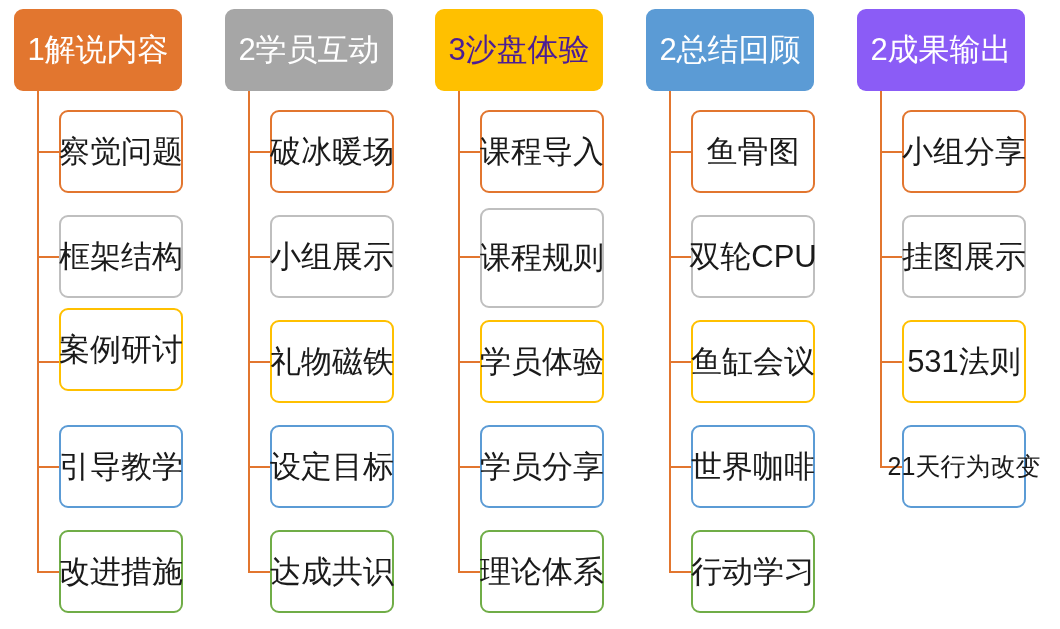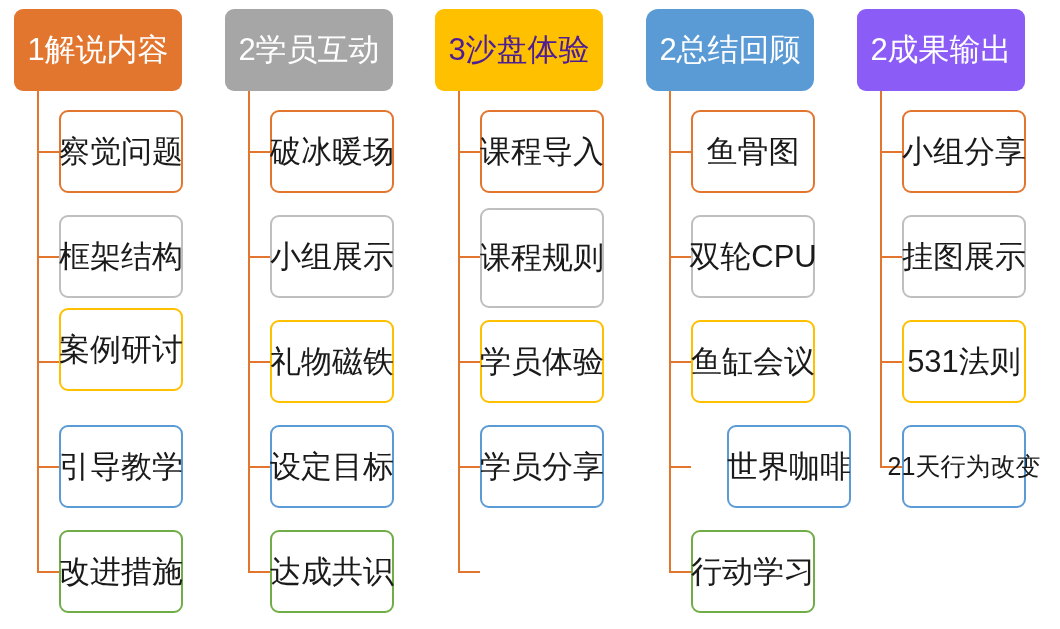--- a/index.html
+++ b/index.html
@@ -158,40 +158,43 @@
       </div>
       <div class="tick" style="top: 360.5px; background: rgb(226, 118, 47);"></div>
       <div class="node" style="top: 320px; height: 83px; border-color: rgb(255, 192, 0);">
         <span class="node-label">学员体验</span>
       </div>
       <div class="tick" style="top: 465.5px; background: rgb(226, 118, 47);"></div>
       <div class="node" style="top: 425px; height: 83px; border-color: rgb(91, 155, 213);">
         <span class="node-label">学员分享</span>
       </div>
       <div class="tick" style="top: 570.5px; background: rgb(226, 118, 47);"></div>
+      <div class="node" style="top: 530px; height: 83px; border-color: rgb(112, 173, 71);">
+        <span class="node-label">理论体系</span>
+      </div>
     </div>
     <div class="column" style="left: 632px;">
-      <div class="col-header" style="background: rgb(91, 155, 213); border-radius: 12px;">
+      <div class="col-header" style="background: rgb(91, 155, 213);">
         <span class="col-header-label" style="color: rgb(255, 255, 255);">2总结回顾</span>
       </div>
       <div class="stem" style="top: 91px; height: 480.5px; background: rgb(226, 118, 47);"></div>
       <div class="tick" style="top: 150.5px; background: rgb(226, 118, 47);"></div>
       <div class="node" style="top: 110px; height: 83px; border-color: rgb(226, 118, 47);">
         <span class="node-label">鱼骨图</span>
       </div>
       <div class="tick" style="top: 255.5px; background: rgb(226, 118, 47);"></div>
       <div class="node" style="top: 215px; height: 83px; border-color: rgb(191, 191, 191);">
         <span class="node-label">双轮CPU</span>
       </div>
       <div class="tick" style="top: 360.5px; background: rgb(226, 118, 47);"></div>
       <div class="node" style="top: 320px; height: 83px; border-color: rgb(255, 192, 0);">
         <span class="node-label">鱼缸会议</span>
       </div>
       <div class="tick" style="top: 465.5px; background: rgb(226, 118, 47);"></div>
-      <div class="node" style="top: 425px; height: 83px; border-color: rgb(91, 155, 213); margin-left: 36px;">
+      <div class="node" style="top: 425px; height: 83px; border-color: rgb(91, 155, 213);">
         <span class="node-label">世界咖啡</span>
       </div>
       <div class="tick" style="top: 570.5px; background: rgb(226, 118, 47);"></div>
       <div class="node" style="top: 530px; height: 83px; border-color: rgb(112, 173, 71);">
         <span class="node-label">行动学习</span>
       </div>
     </div>
     <div class="column" style="left: 843px;">
       <div class="col-header" style="background: #8b5cf6;">
         <span class="col-header-label" style="color: rgb(255, 255, 255);">2成果输出</span>

